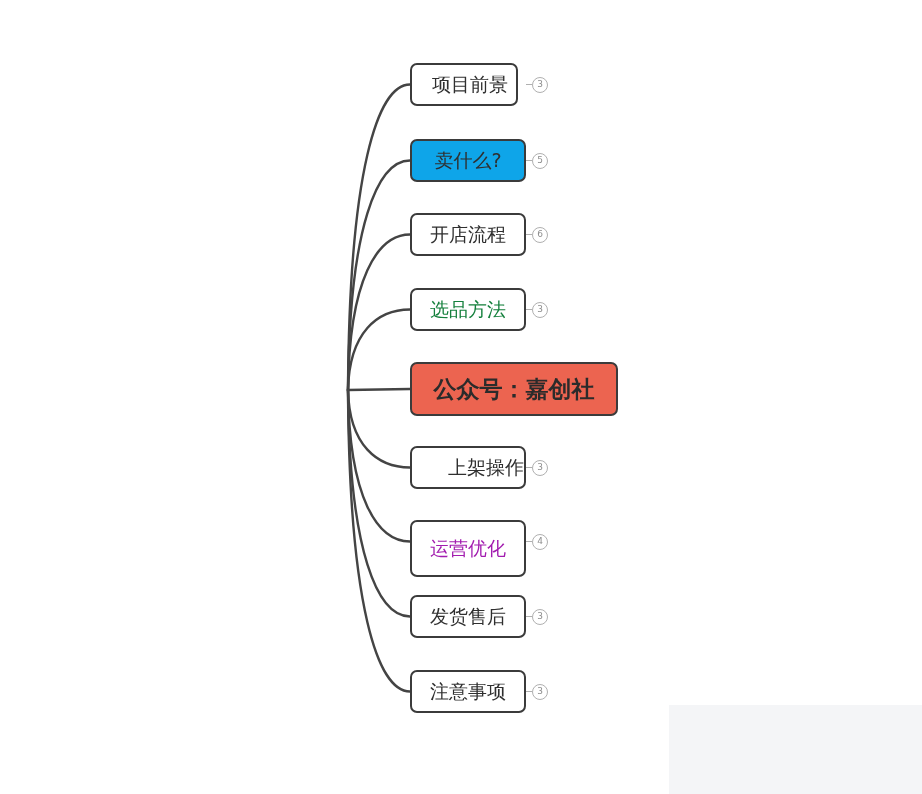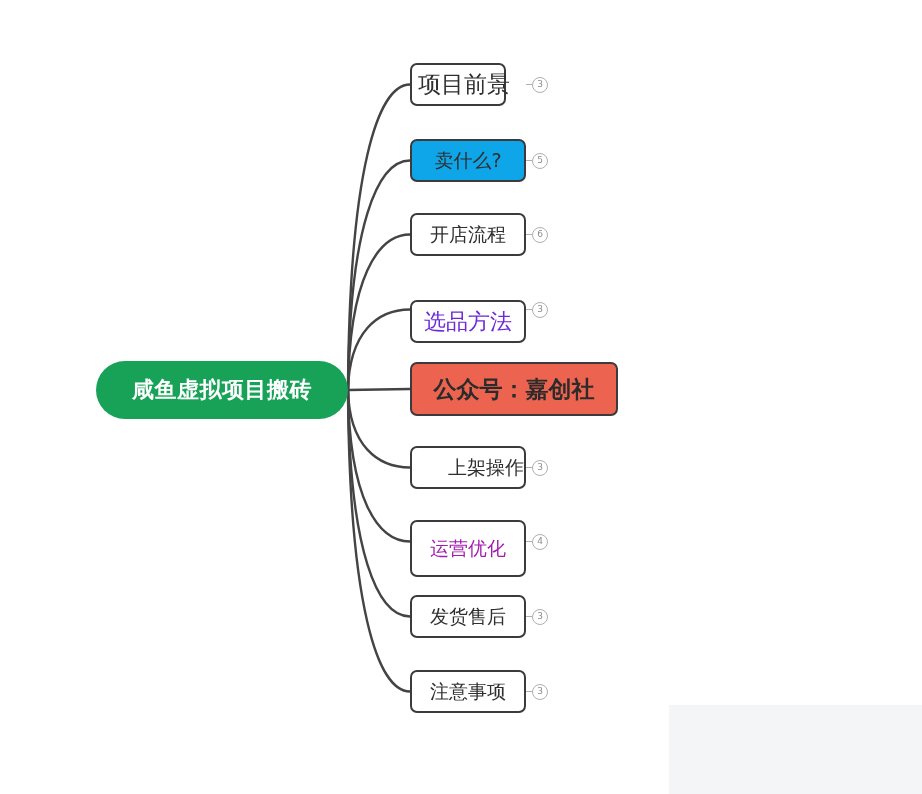--- a/index.html
+++ b/index.html
@@ -100,47 +100,44 @@
       <path d="M 348 390 C 349.24 332.04, 377.76 309.5, 410 309.5" fill="none" stroke="#444444" stroke-width="2.4" stroke-linecap="round"></path>
       <path d="M 348 390 L 410 389" fill="none" stroke="#444444" stroke-width="2.4" stroke-linecap="round"></path>
       <path d="M 348 390 C 349.24 445.8, 377.76 467.5, 410 467.5" fill="none" stroke="#444444" stroke-width="2.4" stroke-linecap="round"></path>
       <path d="M 348 390 C 349.24 499.08, 377.76 541.5, 410 541.5" fill="none" stroke="#444444" stroke-width="2.4" stroke-linecap="round"></path>
       <path d="M 348 390 C 349.24 553.0799999999999, 377.76 616.5, 410 616.5" fill="none" stroke="#444444" stroke-width="2.4" stroke-linecap="round"></path>
       <path d="M 348 390 C 349.24 607.0799999999999, 377.76 691.5, 410 691.5" fill="none" stroke="#444444" stroke-width="2.4" stroke-linecap="round"></path>
     </svg>
 
   <div class="gray-panel" style="left: 669px; top: 705px; width: 253px; height: 89px; background: rgb(244, 245, 247);"></div>
 
-  <div class="root-node" style="left: 96px; top: 361px; width: 252px; height: 58px; font-size: 22px; background: rgb(23, 162, 87); color: rgb(255, 255, 255);">
-    <span class="node-label">咸鱼虚拟项目搬砖</span>
-  </div>
 
   <div id="branch-container">
-      <div class="branch-node" style="left: 410px; top: 63px; width: 96px; height: 43px; font-size: 23px; border-color: rgb(59, 59, 59); background: rgb(255, 255, 255); color: rgb(47, 47, 47); padding-left: 12px;">
+      <div class="branch-node" style="left: 410px; top: 63px; width: 108px; height: 43px; font-size: 19px; border-color: rgb(59, 59, 59); background: rgb(255, 255, 255); color: rgb(47, 47, 47); padding-left: 12px;">
         <span class="node-label">项目前景</span>
       </div>
       <div class="badge-wrap" style="left: 526px; top: 76.5px;">
         <div class="badge-stub" style="background: rgb(176, 176, 176);"></div>
         <div class="badge" style="border-color: rgb(176, 176, 176); color: rgb(141, 141, 141);">3</div>
       </div>
       <div class="branch-node" style="left: 410px; top: 139px; width: 116px; height: 43px; font-size: 19px; border-color: rgb(59, 59, 59); background: #0ea5e9; color: rgb(47, 47, 47);">
         <span class="node-label">卖什么?</span>
       </div>
       <div class="badge-wrap" style="left: 526px; top: 152.5px;">
         <div class="badge-stub" style="background: rgb(176, 176, 176);"></div>
         <div class="badge" style="border-color: rgb(176, 176, 176); color: rgb(141, 141, 141);">5</div>
       </div>
       <div class="branch-node" style="left: 410px; top: 213px; width: 116px; height: 43px; font-size: 19px; border-color: rgb(59, 59, 59); background: rgb(255, 255, 255); color: rgb(47, 47, 47); justify-content: center;">
         <span class="node-label">开店流程</span>
       </div>
       <div class="badge-wrap" style="left: 526px; top: 226.5px;">
         <div class="badge-stub" style="background: rgb(176, 176, 176);"></div>
         <div class="badge" style="border-color: rgb(176, 176, 176); color: rgb(141, 141, 141);">6</div>
       </div>
-      <div class="branch-node" style="left: 410px; top: 300px; width: 116px; height: 43px; font-size: 22px; border-color: rgb(59, 59, 59); background: rgb(255, 255, 255); color: #6d28d9;">
+      <div class="branch-node" style="left: 410px; top: 288px; width: 116px; height: 43px; font-size: 19px; border-color: rgb(59, 59, 59); background: rgb(255, 255, 255); color: #15803d;">
         <span class="node-label">选品方法</span>
       </div>
       <div class="badge-wrap" style="left: 526px; top: 301.5px;">
         <div class="badge-stub" style="background: rgb(176, 176, 176);"></div>
         <div class="badge" style="border-color: rgb(176, 176, 176); color: rgb(141, 141, 141);">3</div>
       </div>
       <div class="branch-node accent" style="left: 410px; top: 362px; width: 208px; height: 54px; font-size: 23px; border-color: rgb(59, 59, 59); background: rgb(236, 100, 80);">
         <span class="node-label">公众号：嘉创社</span>
       </div>
       <div class="branch-node" style="left: 410px; top: 446px; width: 116px; height: 43px; font-size: 19px; border-color: rgb(59, 59, 59); background: rgb(255, 255, 255); color: rgb(47, 47, 47); justify-content: flex-end;">

